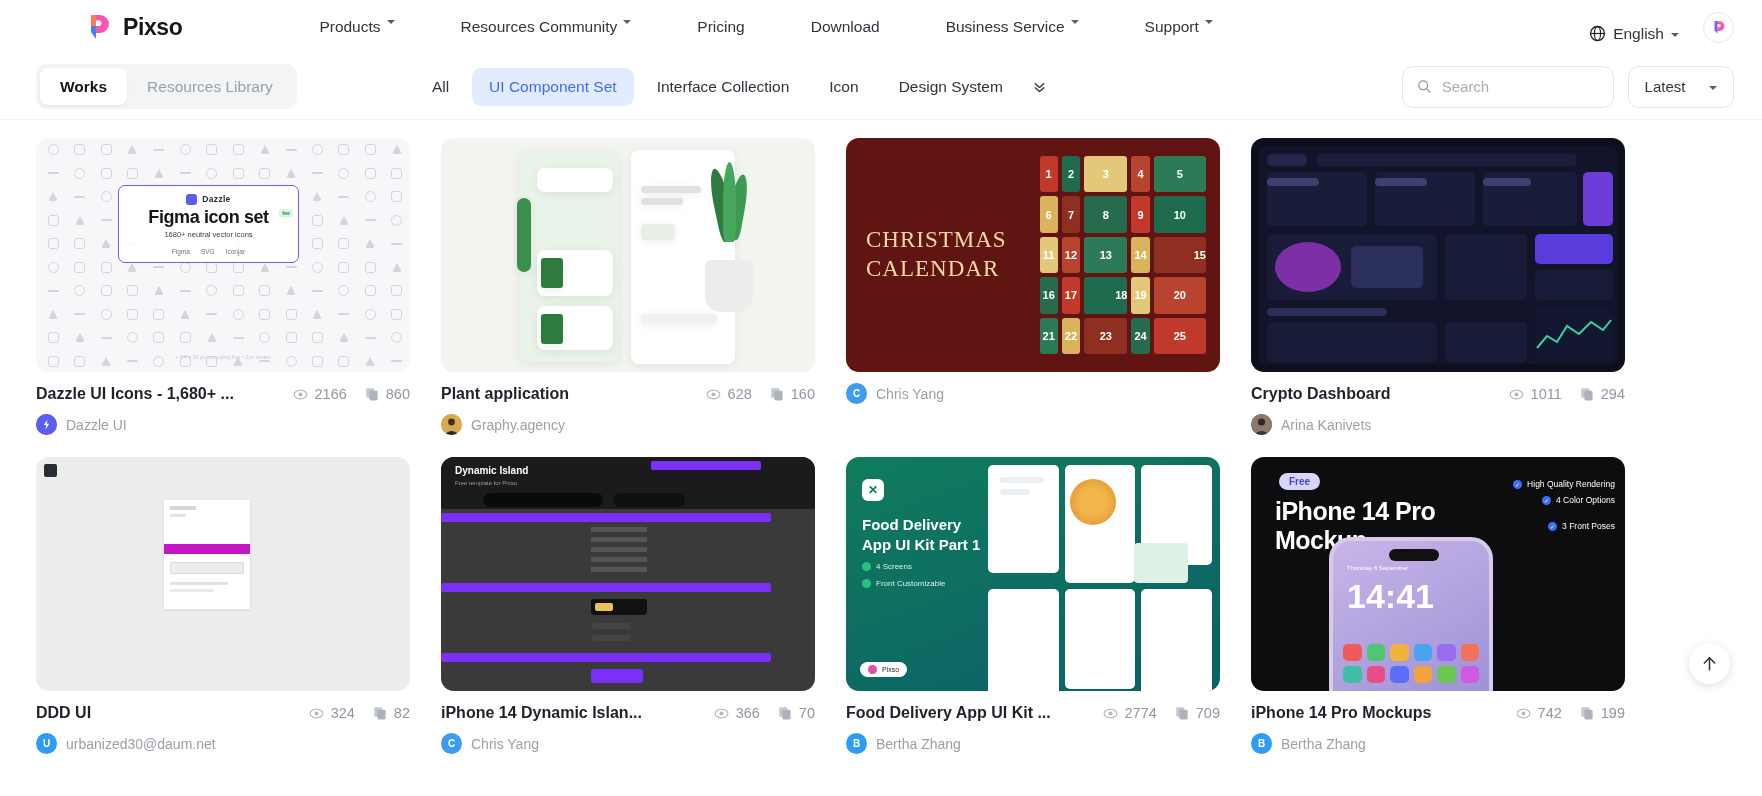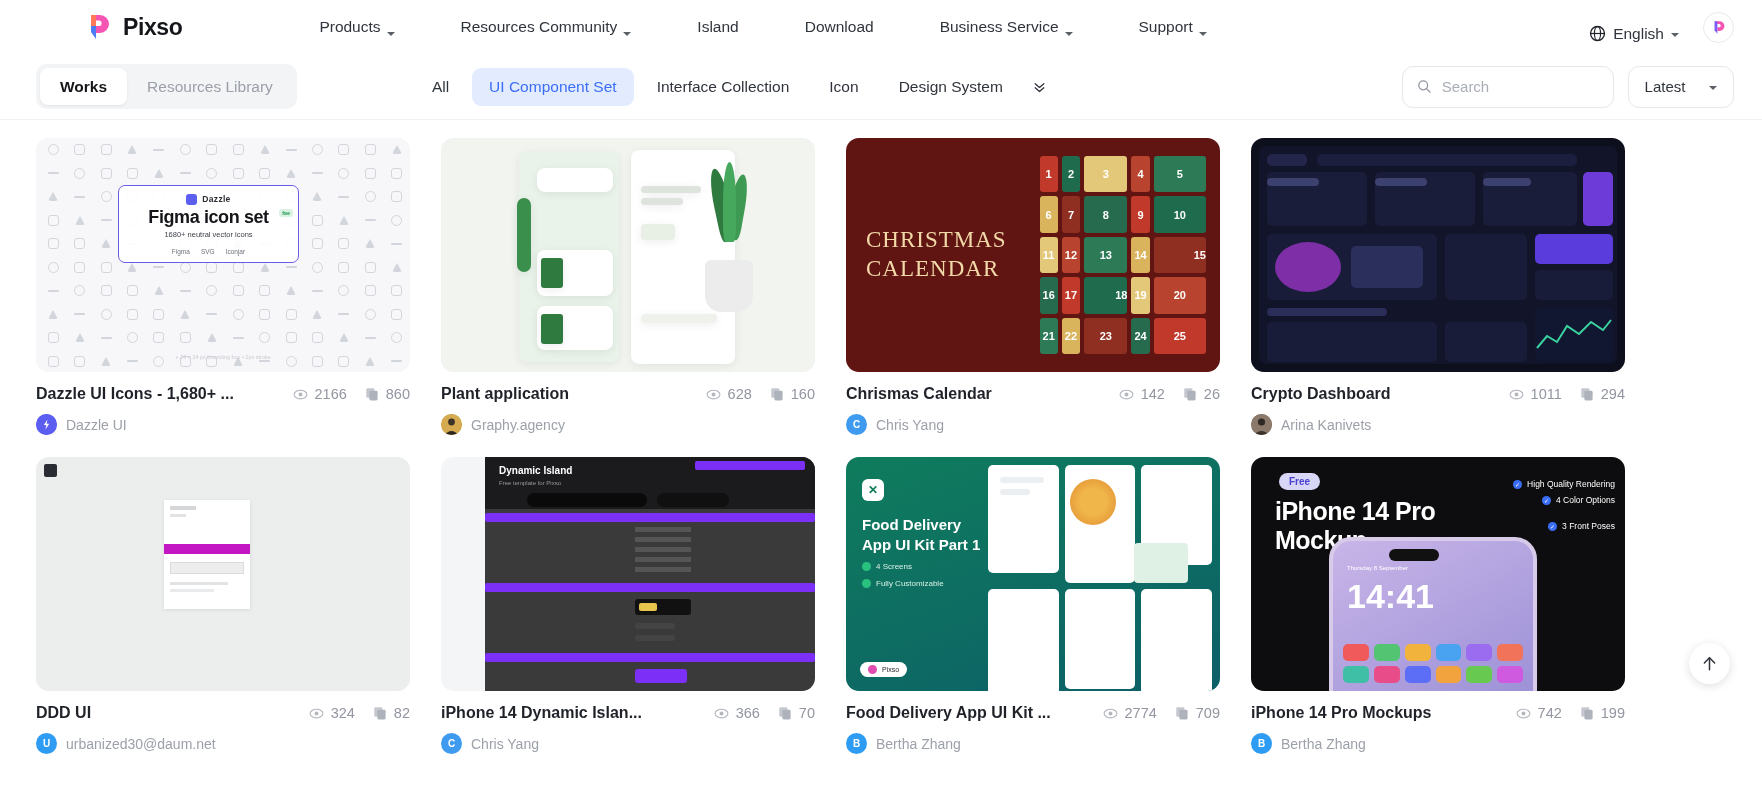--- a/index.html
+++ b/index.html
@@ -20,21 +20,21 @@
     background: #fff;
     position: relative;
   }
   .logo-wrap { display: flex; align-items: center; gap: 9px; }
   .logo-mark { width: 30px; height: 30px; position: relative; }
   .logo-text { font-size: 23px; font-weight: 700; letter-spacing: -0.4px; color: #15161a; }
 
   .mainnav { display: flex; align-items: center; margin-left: 104px; gap: 0; }
   .nav-item {
     font-size: 15.5px; color: #30343c; padding: 0 33px;
-    display: flex; align-items: flex-end; gap: 6px; cursor: pointer; white-space: nowrap;
+    display: flex; align-items: flex-start; gap: 6px; cursor: pointer; white-space: nowrap;
   }
   .caret {
     width: 0; height: 0; border-left: 4.2px solid transparent;
     border-right: 4.2px solid transparent; border-top: 4.8px solid #5b6068; margin-top: 2px;
   }
   .topright { margin-left: auto; display: flex; align-items: flex-end; gap: 24px; }
   .lang { display: flex; align-items: center; gap: 7px; font-size: 15.5px; color: #30343c; cursor: pointer; }
   .globe { width: 17px; height: 17px; }
   .ws-btn {
     background: #3B6EF6; color: #fff; font-size: 15px;
@@ -156,40 +156,40 @@
   .cc { position: absolute; border-radius: 5px; }
 
   
   .ddd { position: absolute; inset: 0; background: #eceded; }
   .ddd-badge { position: absolute; left: 8px; top: 7px; width: 13px; height: 13px; background: #2a2c33; border-radius: 2px; }
   .ddd-card {
     position: absolute; left: 128px; top: 43px; width: 86px; height: 109px;
     background: #fff; box-shadow: 0 1px 4px rgba(0,0,0,.09);
   }
   
-  .dyn { position: absolute; inset: 0; background: #3a3a3a; margin-left: 44px; }
+  .dyn { position: absolute; inset: 0; background: #3a3a3a; }
   .dyn-top { position: absolute; left: 0; right: 0; top: 0; height: 52px; background: #1b1b1d; }
   .dyn-strip { position: absolute; background: #7b2ff7; border-radius: 2px; }
   
   .food { position: absolute; inset: 0; background: linear-gradient(160deg,#0f7c5c,#0c5f68); display: flex; }
   .food-l { width: 38%; padding: 22px 0 0 16px; }
   .food-badge { width: 22px; height: 22px; border-radius: 6px; background: #fff; display:flex; align-items:center; justify-content:center; color:#0f7c5c; font-weight:700; font-size:12px; }
   .food-t { color: #fff; font-size: 15px; font-weight: 700; line-height: 1.3; margin-top: 14px; }
   .food-li { color: #d6f1e6; font-size: 8px; display: flex; align-items: center; gap: 5px; margin-top: 8px; }
   .dot-chk { width: 9px; height: 9px; border-radius: 50%; background: #29c17e; }
   .food-r { width: 62%; position: relative; padding: 8px 8px 0 0; display: grid; grid-template-columns: repeat(3,1fr); gap: 6px; }
   .fscr { background: #fff; border-radius: 5px; }
   
   .ipm { position: absolute; inset: 0; background: #0d0d0f; }
   .ipm-free { position: absolute; left: 28px; top: 16px; background: #d8d6f7; color: #4b3fd1; font-size: 10px; font-weight: 700; padding: 3px 10px; border-radius: 9px; }
   .ipm-t { position: absolute; left: 24px; top: 40px; color: #fff; font-size: 25px; font-weight: 700; line-height: 1.15; letter-spacing: -.5px; }
   .ipm-li { position: absolute; right: 10px; color: #fff; font-size: 8.5px; display: flex; align-items: center; gap: 5px; }
   .ipm-chk { width: 9px; height: 9px; border-radius: 50%; background: #3B6EF6; color:#fff; font-size:6px; display:flex;align-items:center;justify-content:center; }
   .ipm-phone {
-    position: absolute; left: 78px; bottom: -26px; width: 208px; height: 180px;
+    position: absolute; left: 78px; bottom: -26px; width: 164px; height: 180px;
     border-radius: 22px; background: linear-gradient(150deg,#c8b5e8,#9a8fd6); border: 4px solid #d7cbe9;
   }
   .ipm-time { position: absolute; left: 14px; top: 36px; color: #fff; font-size: 34px; font-weight: 600; }
   .ipm-icons { position: absolute; left: 10px; right: 10px; bottom: 30px; display: grid; grid-template-columns: repeat(6,1fr); gap: 5px; }
   .ipm-ic { height: 17px; border-radius: 5px; }
 
   .scroll-top {
     position: absolute; right: 32px; bottom: 112px; width: 41px; height: 41px;
     border-radius: 50%; background: #fff; box-shadow: 0 2px 10px rgba(0,0,0,.13);
     display: flex; align-items: center; justify-content: center; cursor: pointer;
@@ -213,21 +213,21 @@
   <nav class="mainnav">
     <div class="nav-item">
       <span>Products</span>
       <span class="caret"></span>
     </div>
     <div class="nav-item">
       <span>Resources Community</span>
       <span class="caret"></span>
     </div>
     <div class="nav-item">
-      <span>Island</span>
+      <span>Pricing</span>
     </div>
     <div class="nav-item">
       <span>Download</span>
     </div>
     <div class="nav-item">
       <span>Business Service</span>
       <span class="caret"></span>
     </div>
     <div class="nav-item">
       <span>Support</span>
@@ -866,39 +866,20 @@
             <div class="xd" style="background: rgb(228, 200, 122);">19</div>
             <div class="xd" style="background: rgb(184, 67, 47);">20</div>
             <div class="xd" style="background: rgb(45, 122, 87);">21</div>
             <div class="xd" style="background: rgb(217, 180, 92);">22</div>
             <div class="xd" style="background: rgb(142, 47, 34);">23</div>
             <div class="xd" style="background: rgb(39, 107, 79);">24</div>
             <div class="xd" style="background: rgb(192, 57, 43);">25</div>
           </div>
       </div>
     </div>
-    <div class="meta-row">
-      <div class="card-title">Chrismas Calendar</div>
-      <div class="stats">
-        <div class="stat">
-          <svg width="15" height="15" viewBox="0 0 16 16">
-              <ellipse cx="8" cy="8" rx="6.8" ry="4.6" fill="none" stroke="#b3b7be" stroke-width="1.2"></ellipse>
-              <circle cx="8" cy="8" r="2.1" fill="#b3b7be"></circle>
-            </svg>
-          <span>142</span>
-        </div>
-        <div class="stat">
-          <svg width="14" height="14" viewBox="0 0 16 16">
-              <rect x="1.4" y="1.4" width="9.4" height="11" rx="1.6" fill="#c5c9cf"></rect>
-              <rect x="5" y="4.4" width="9.4" height="11" rx="1.6" fill="#aeb3bb"></rect>
-            </svg>
-          <span>26</span>
-        </div>
-      </div>
-    </div>
     <div class="author-row">
       <span class="av" style="background:#3e9bf0">C</span>
       <span class="author-name">Chris Yang</span>
     </div>
   </div>
 
   <div class="card">
     <div class="thumb">
       <div class="crypto">
         <div class="crypto-inner">
@@ -1051,21 +1032,21 @@
       <div class="food">
         <div class="food-l">
           <div class="food-badge">✕</div>
           <div class="food-t">Food Delivery App UI Kit Part 1</div>
           <div class="food-li">
             <span class="dot-chk"></span>
             <span>4 Screens</span>
           </div>
           <div class="food-li">
             <span class="dot-chk"></span>
-            <span>Fully Customizable</span>
+            <span>Front Customizable</span>
           </div>
           <div style="position:absolute;left:14px;bottom:14px;display:flex;align-items:center;gap:5px;background:#fff;border-radius:10px;padding:3px 8px;">
             <span style="width:9px;height:9px;border-radius:50%;background:#e24bb0;"></span>
             <span style="font-size:7px;color:#1f2329;">Pixso</span>
           </div>
         </div>
         <div class="food-r">
           <div class="fscr" style="height:108px;"></div>
           <div class="fscr" style="height:118px;"></div>
           <div class="fscr" style="height:100px;"></div>

